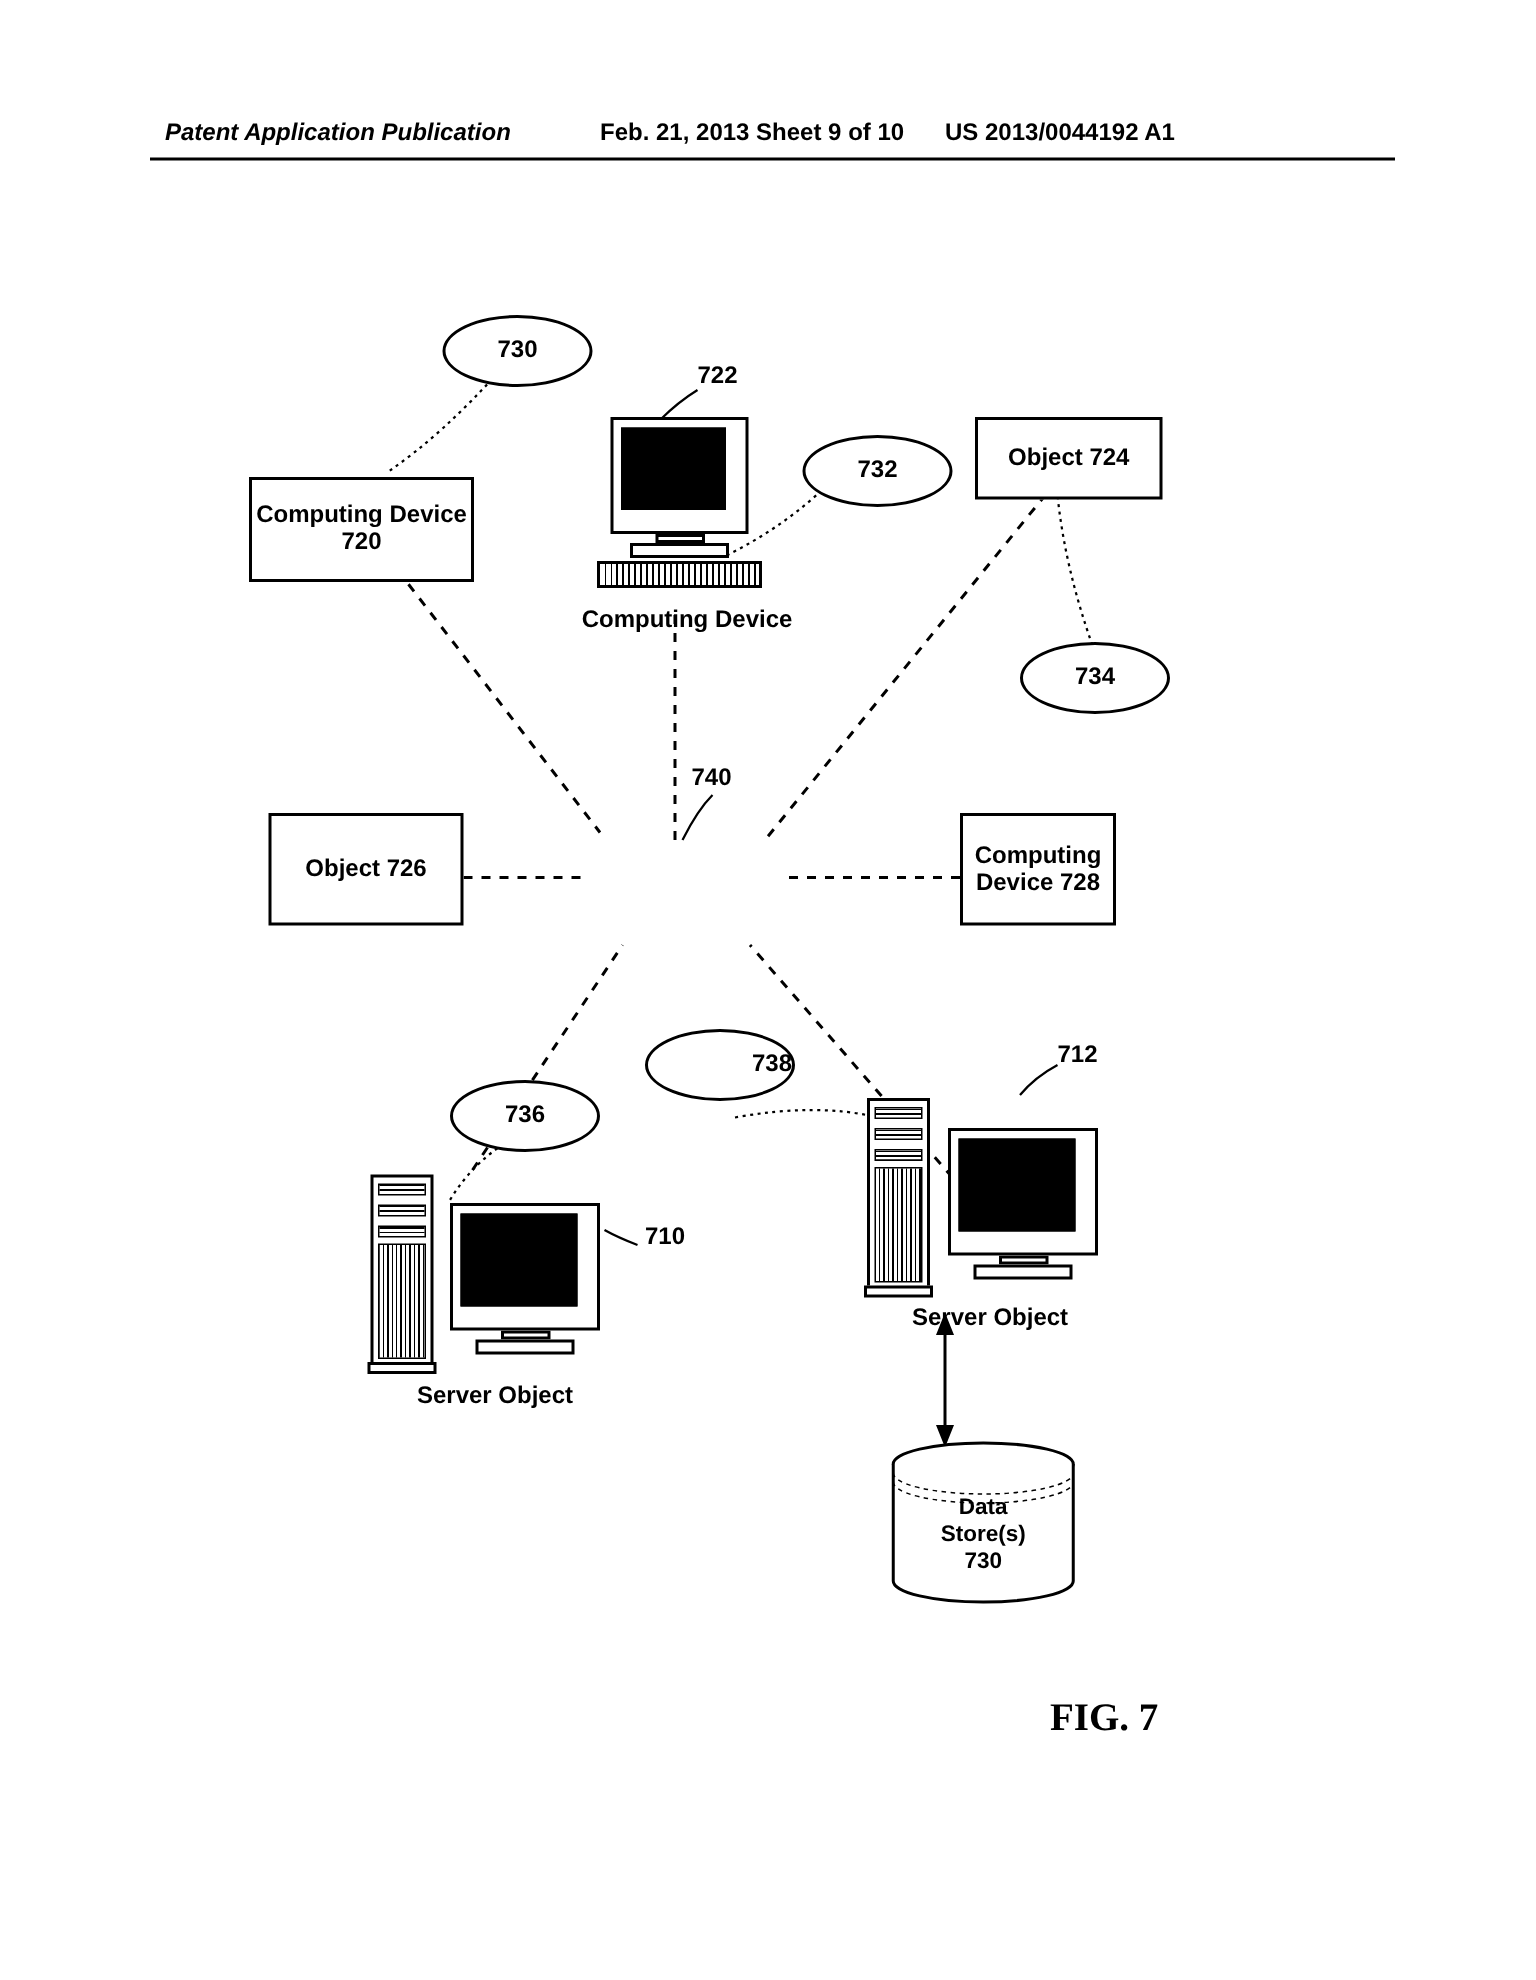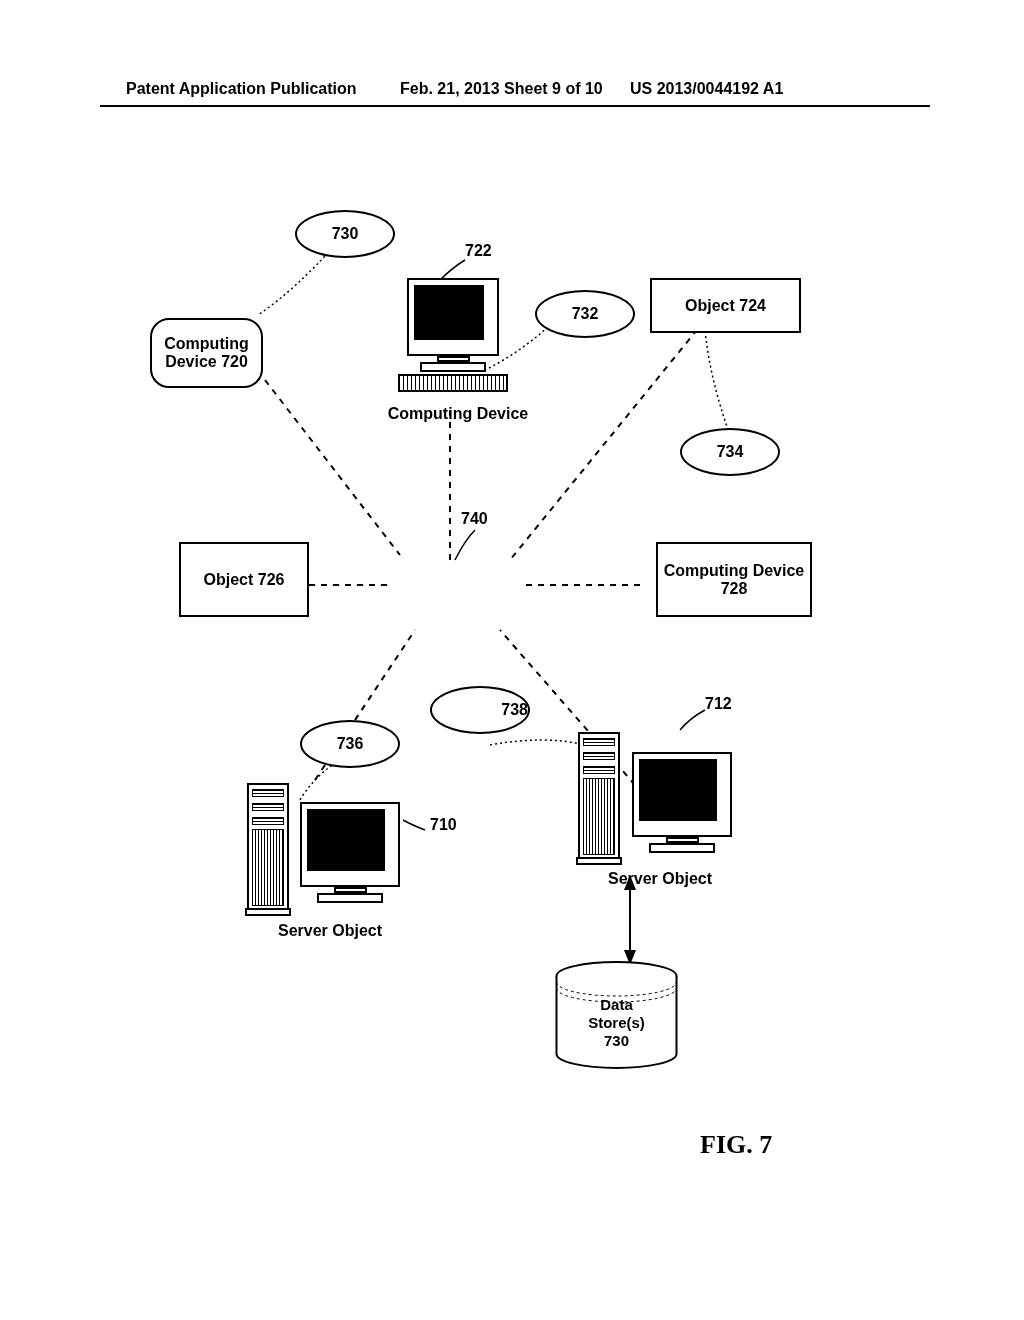--- a/index.html
+++ b/index.html
@@ -18,21 +18,21 @@
     height: 1320px;
   }
   .header {
     position: absolute;
     top: 80px;
     left: 0;
     width: 1024px;
     font-size: 16px;
     font-weight: bold;
   }
-  .header-left { position: absolute; left: 126px; }
+  .header-left { position: absolute; left: 110px; font-style: italic; }
   .header-center { position: absolute; left: 400px; }
   .header-right { position: absolute; left: 630px; }
   .header-rule {
     position: absolute;
     top: 105px;
     left: 100px;
     width: 830px;
     height: 2px;
     background: #000;
   }
@@ -225,54 +225,54 @@
       <polygon points="490,685 484,700 496,700" class="arrowhead"></polygon>
       <polygon points="490,775 484,760 496,760" class="arrowhead"></polygon>
     </svg>
 
     <div class="ellipse" style="left:155px; top:20px; width:100px; height:48px;">
       <span>730</span>
     </div>
 
     <div class="leader" style="left:325px; top:52px;">722</div>
 
-    <div class="box" style="left:10px; top:128px; width:113px; height:70px;border-radius:19px;">
+    <div class="box" style="left:26px; top:128px; width:150px; height:70px;">
       <span>Computing Device 720</span>
     </div>
 
     <div class="monitor" style="left:258px; top:88px; width:110px;">
       <div class="crt" style="width:92px; height:78px; margin:0 auto;">
         <div class="screen" style="width:70px; height:55px;"></div>
       </div>
       <div class="stand"></div>
       <div class="base"></div>
       <div class="keyboard"></div>
     </div>
     <div class="label" style="left:238px; top:215px; width:160px;">Computing Device</div>
 
     <div class="ellipse" style="left:395px; top:100px; width:100px; height:48px;">
       <span>732</span>
     </div>
 
-    <div class="box" style="left:510px; top:88px; width:151px; height:55px;">
+    <div class="box" style="left:510px; top:88px; width:125px; height:55px;">
       <span>Object 724</span>
     </div>
 
     <div class="ellipse" style="left:540px; top:238px; width:100px; height:48px;">
       <span>734</span>
     </div>
 
     <div class="leader" style="left:321px; top:320px;">740</div>
 
     <div class="box" style="left:15px; top:352px; width:130px; height:75px;margin-left:24px;">
       <span>Object 726</span>
     </div>
 
 
-    <div class="box" style="left:516px; top:352px; width:156px; height:75px;">
+    <div class="box" style="left:500px; top:352px; width:104px; height:75px;">
       <span>Computing Device 728</span>
     </div>
 
     <div class="ellipse" style="left:160px; top:530px; width:100px; height:48px;">
       <span>736</span>
     </div>
 
     <div class="ellipse" style="left:290px; top:496px; width:100px; height:48px;justify-content:flex-end;">
       <span>738</span>
     </div>
@@ -310,21 +310,21 @@
     </div>
     <div class="monitor" style="left:487px; top:562px; width:110px;">
       <div class="crt" style="width:100px; height:85px; margin:0 auto;">
         <div class="screen" style="width:78px; height:62px;"></div>
       </div>
       <div class="stand"></div>
       <div class="base"></div>
     </div>
     <div class="label" style="left:468px; top:680px; width:150px; text-align:left;">Server Object</div>
 
-    <div class="datastore" style="left:414px; top:770px; width:125px; height:110px;">
+    <div class="datastore" style="left:453px; top:770px; width:125px; height:110px;">
       <svg width="125" height="110" viewBox="0 0 125 110">
         <ellipse cx="62.5" cy="16" rx="60" ry="14" fill="#fff" stroke="#000" stroke-width="2"></ellipse>
         <path d="M 2.5 16 L 2.5 94 A 60 14 0 0 0 122.5 94 L 122.5 16" fill="#fff" stroke="#000" stroke-width="2"></path>
         <path d="M 2.5 22 A 60 14 0 0 0 122.5 22" fill="none" stroke="#000" stroke-width="1" stroke-dasharray="3,3"></path>
         <path d="M 2.5 28 A 60 14 0 0 0 122.5 28" fill="none" stroke="#000" stroke-width="1" stroke-dasharray="3,3"></path>
       </svg>
       <div class="ds-label">
         <div>Data</div>
         <div>Store(s)</div>
         <div>730</div>

